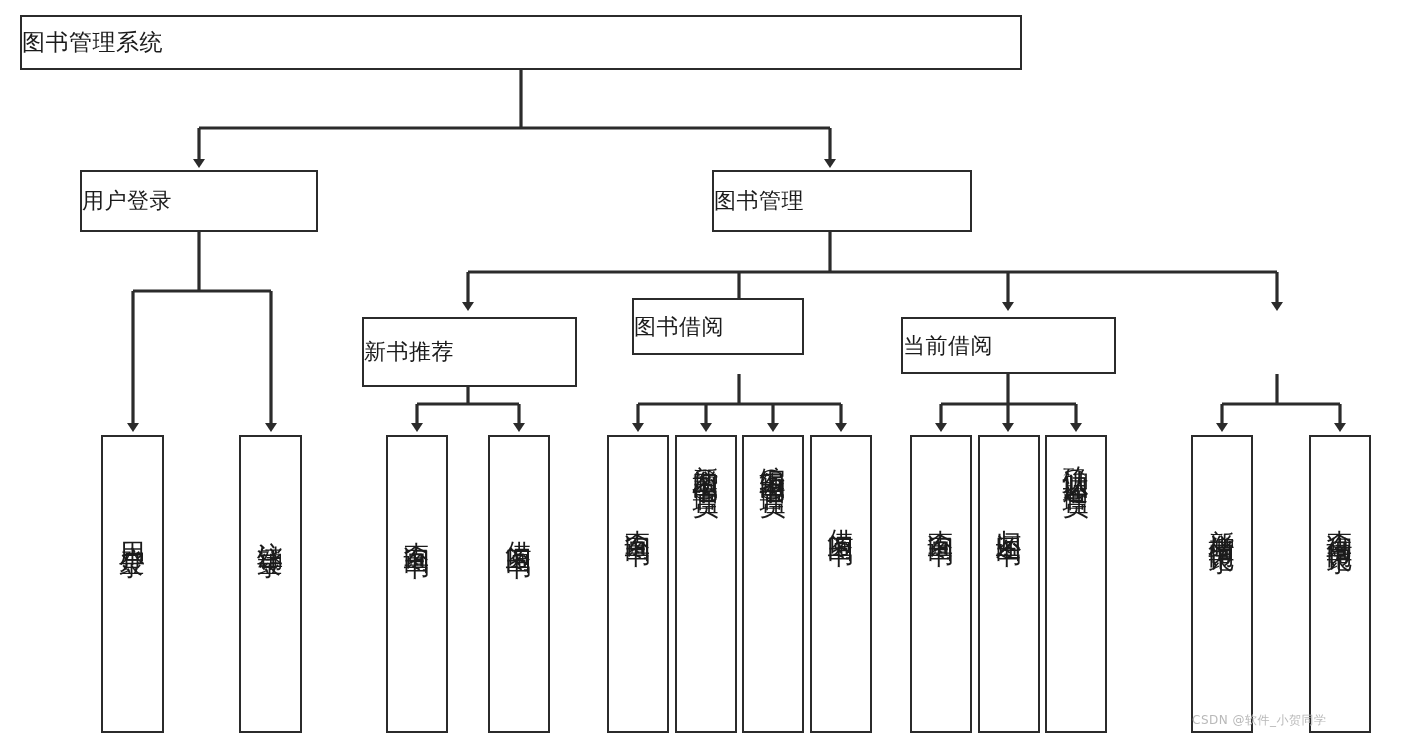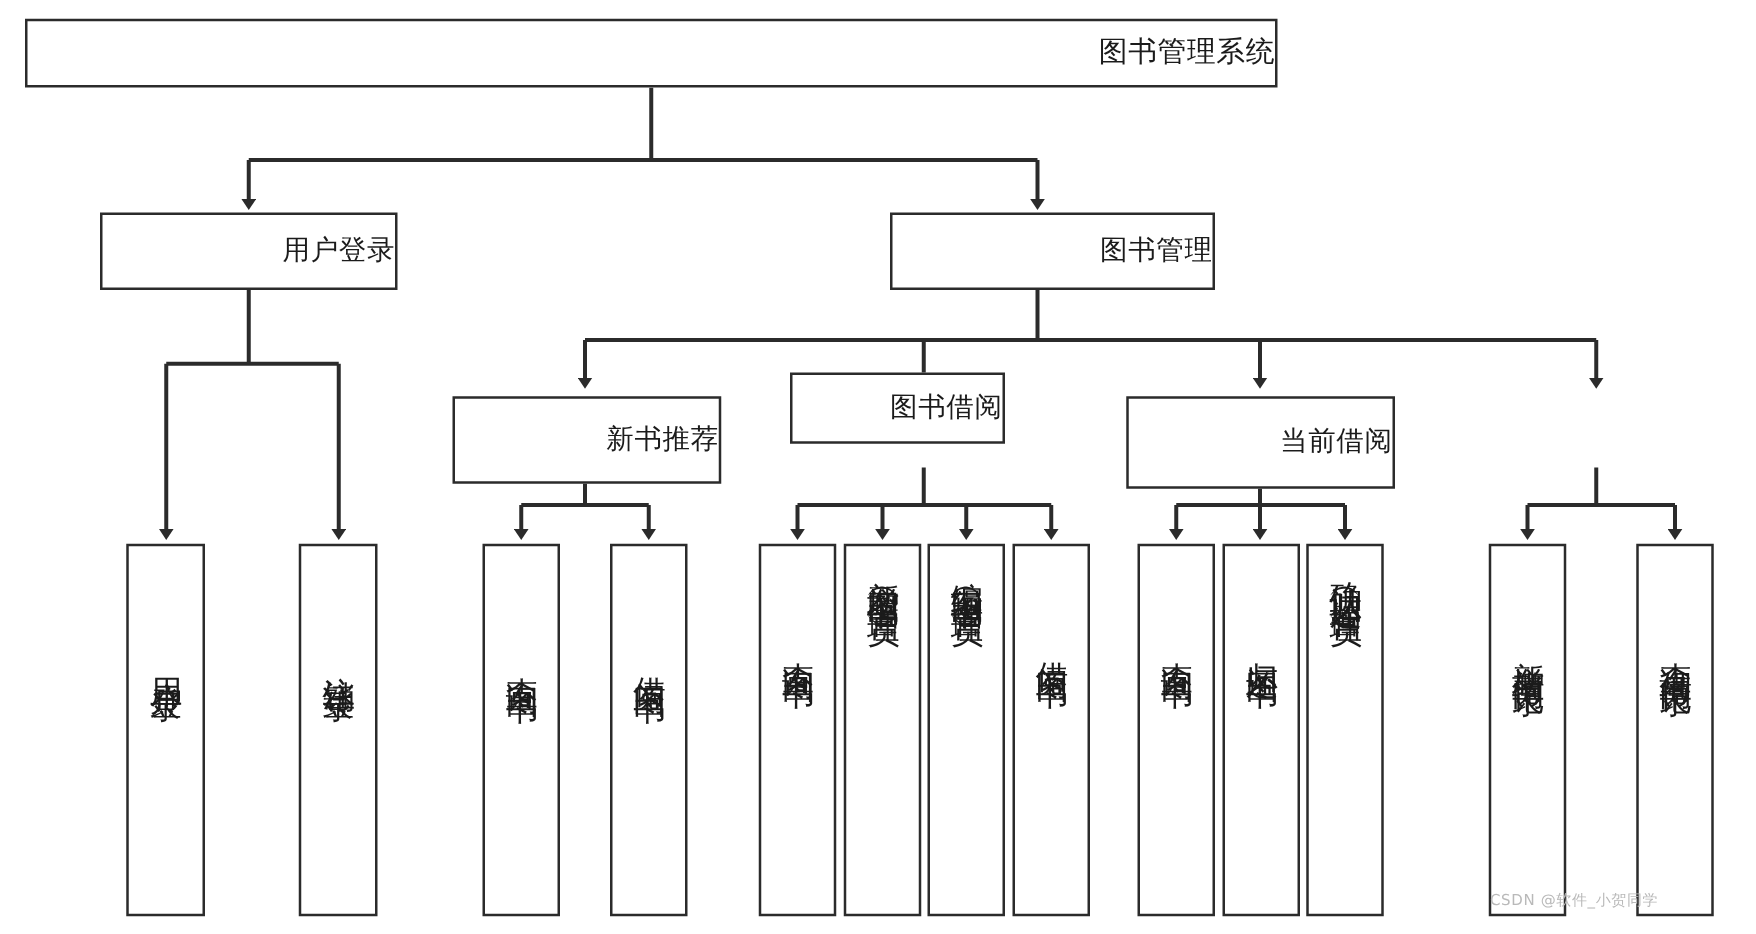--- a/index.html
+++ b/index.html
@@ -24,21 +24,21 @@
     height: 747px;
     pointer-events: none;
   }
   .node {
     position: absolute;
     box-sizing: border-box;
     background: #ffffff;
     border: 2.2px solid #2b2b2b;
     display: flex;
     align-items: center;
-    justify-content: flex-end;
+    justify-content: flex-start;
     z-index: 3;
   }
   .node .label {
     color: #1b1b1b;
     text-align: center;
     line-height: 1.18;
     white-space: nowrap;
   }
   
   .node.horiz .label {
@@ -147,21 +147,21 @@
   <div class="node horiz" style="left:712px; top:170px; width:260px; height:62px;">
     <span class="label">图书管理</span>
   </div>
 
   <div class="node horiz" style="left:362px; top:317px; width:215px; height:70px;">
     <span class="label">新书推荐</span>
   </div>
   <div class="node horiz" style="left:632px; top:298px; width:172px; height:57px;">
     <span class="label">图书借阅</span>
   </div>
-  <div class="node horiz" style="left:901px; top:317px; width:215px; height:74px;">
+  <div class="node horiz" style="left:901px; top:317px; width:215px; height:57px;">
     <span class="label">当前借阅</span>
   </div>
 
   <div class="node vert low" style="left:101px; top:435px; width:63px; height:298px;">
     <span class="label">用户登录</span>
   </div>
   <div class="node vert low" style="left:239px; top:435px; width:63px; height:298px;">
     <span class="label">注销登录</span>
   </div>
 

